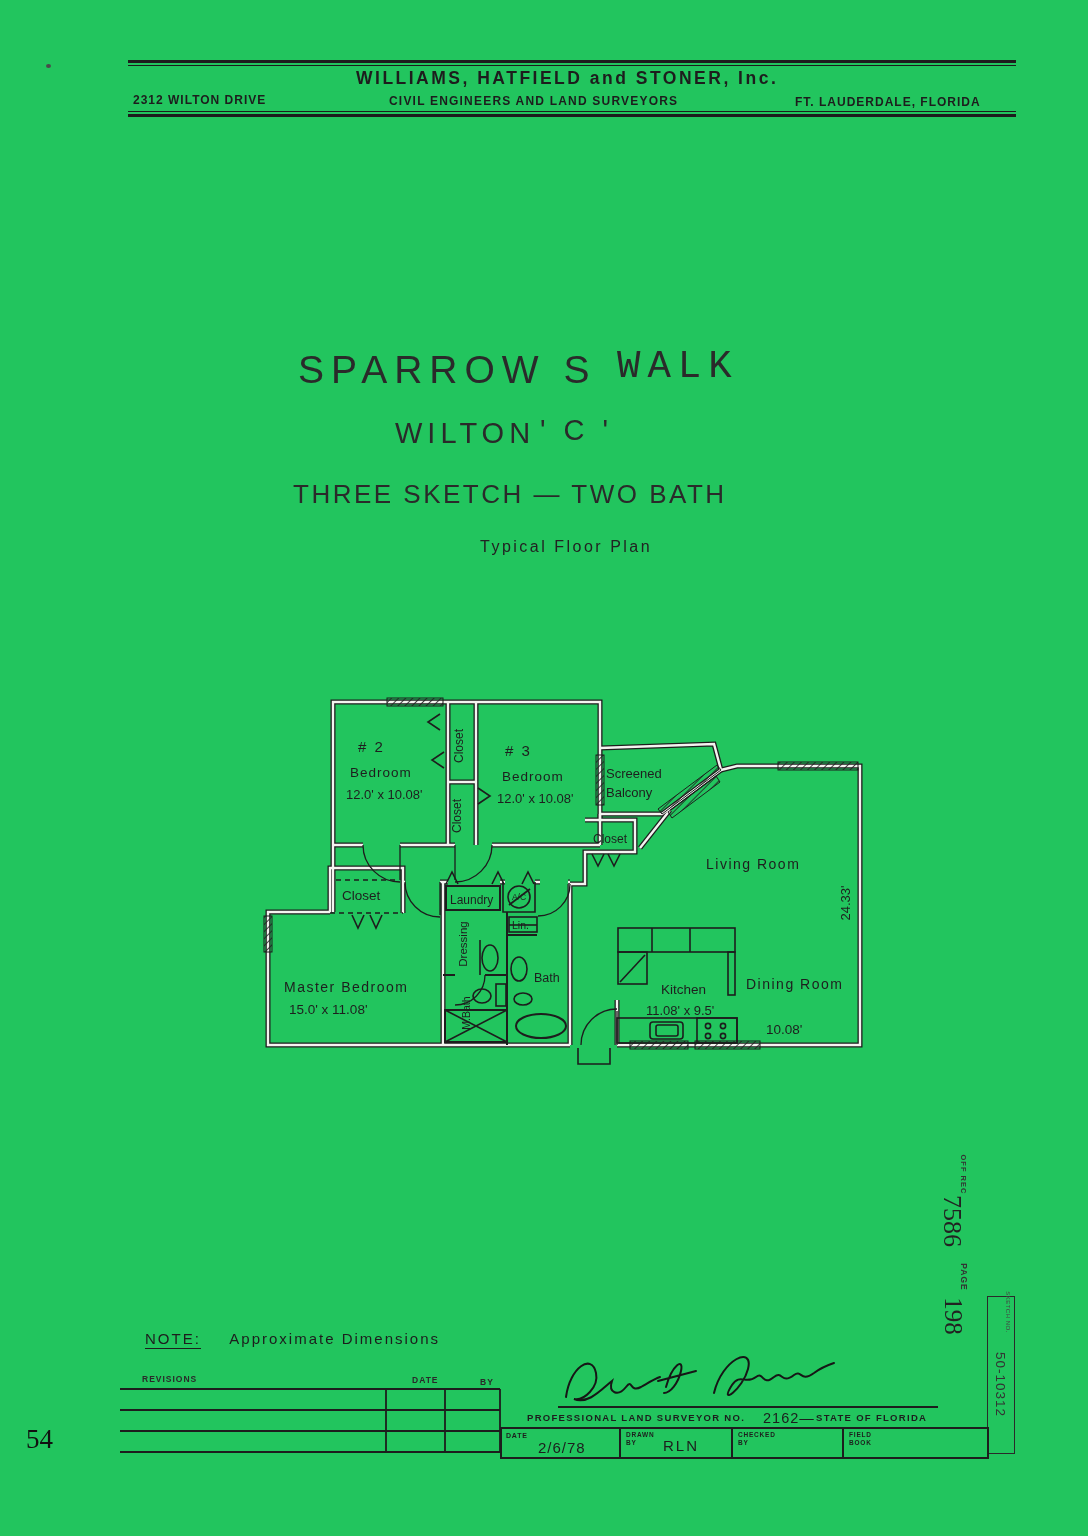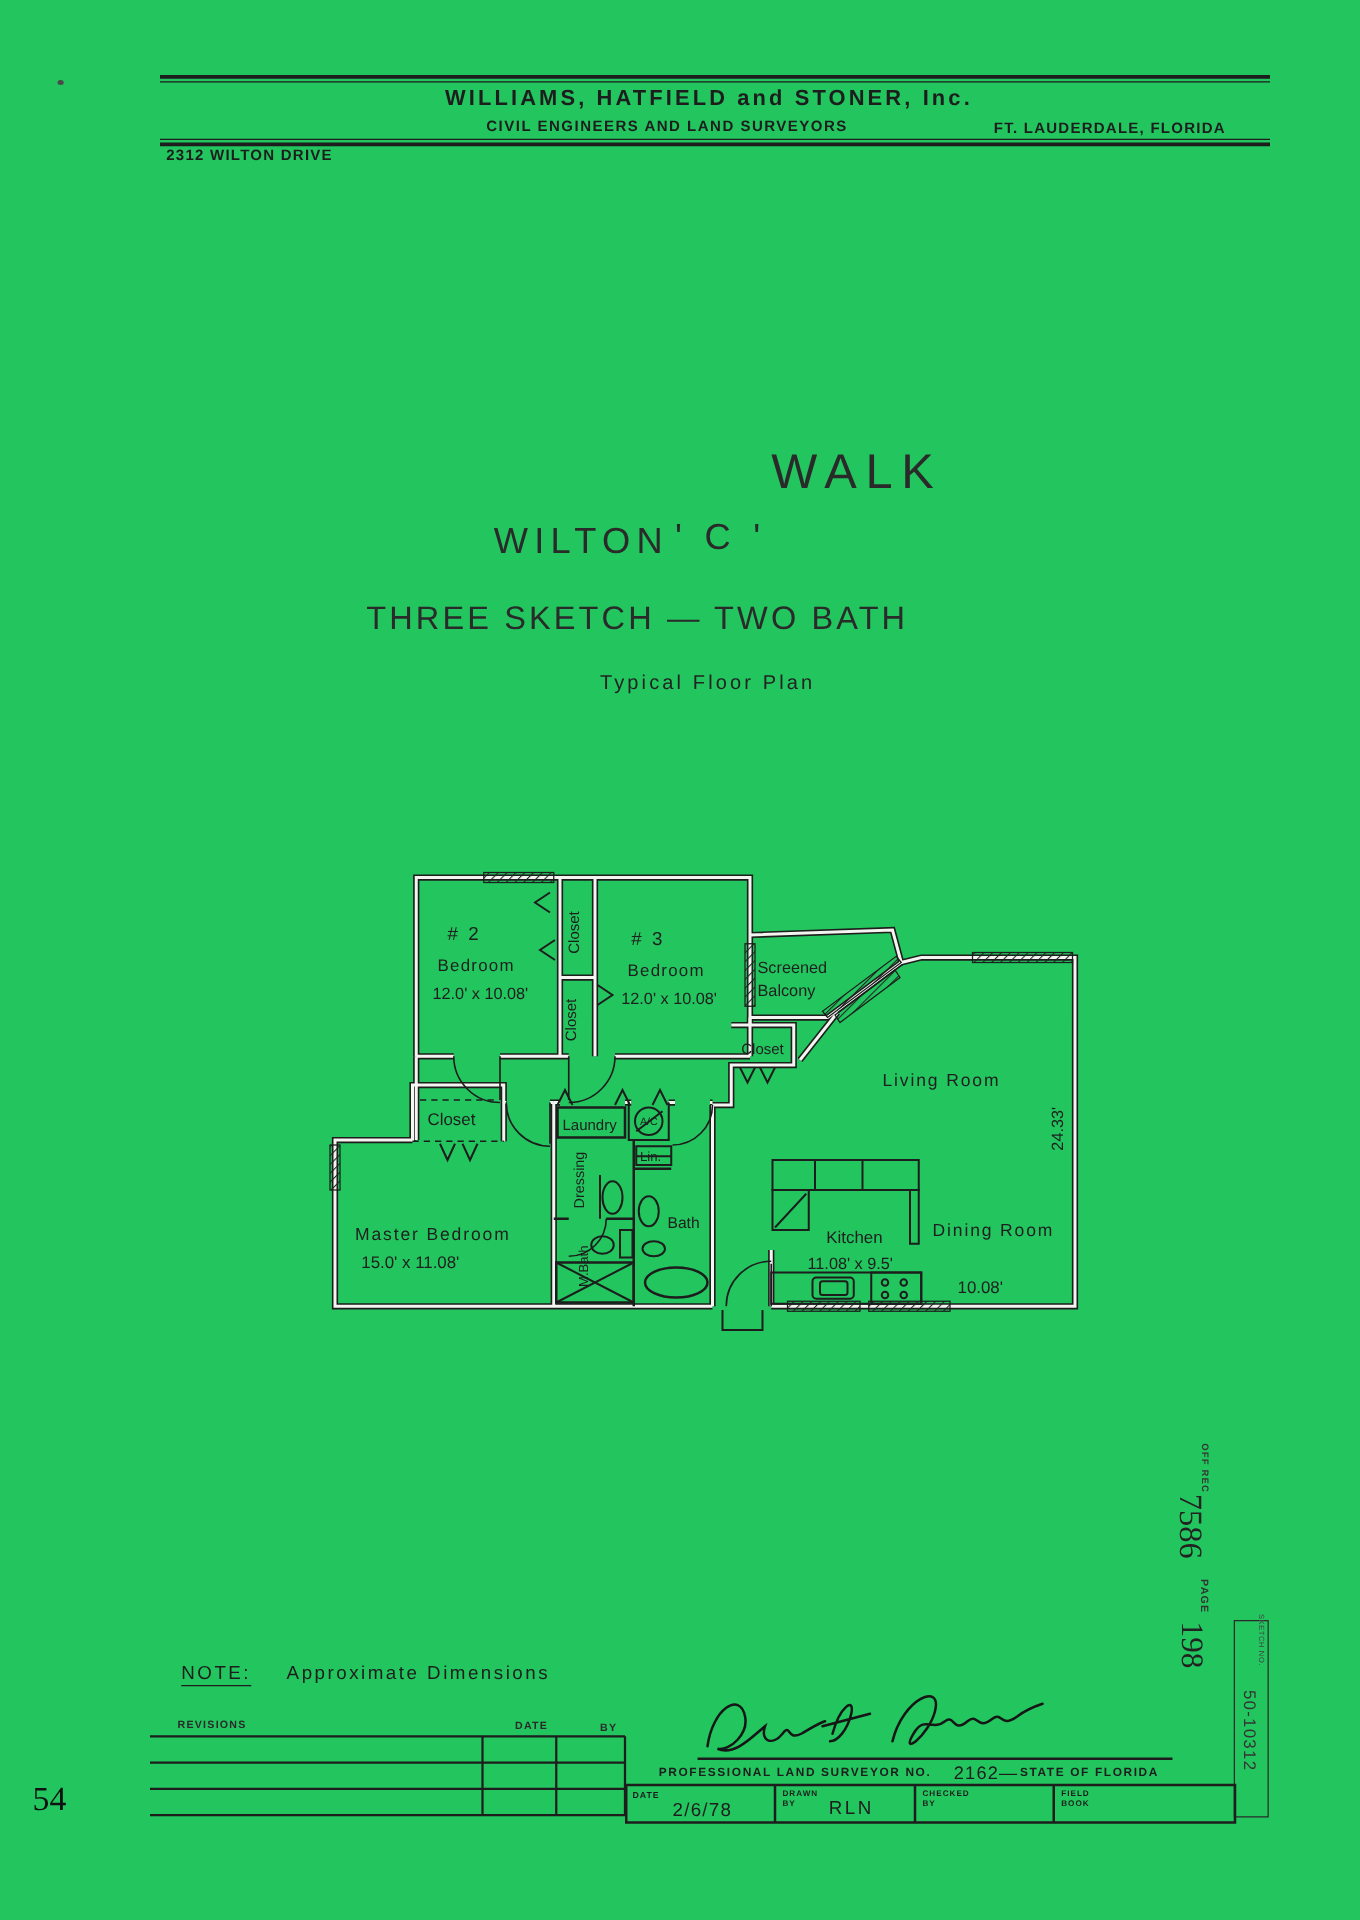--- a/index.html
+++ b/index.html
@@ -46,25 +46,26 @@
 
 <div class="page">
 
   <div class="rule" style="left:128px;top:60px;width:888px;height:2.6px;"></div>
   <div class="rule" style="left:128px;top:65px;width:888px;height:1px;"></div>
   <div class="rule" style="left:128px;top:111px;width:888px;height:1px;"></div>
   <div class="rule" style="left:128px;top:114px;width:888px;height:2.6px;"></div>
   <div class="speck" style="left:46px;top:64px;"></div>
 
   <div class="abs firm" style="left:356px;top:68px;">WILLIAMS, HATFIELD and STONER, Inc.</div>
-  <div class="abs hdr-side" style="left:133px;top:93px;margin-top:24px;">2312 WILTON DRIVE</div>
+  <div class="abs hdr-side" style="left:133px;top:93px;">2312 WILTON DRIVE</div>
   <div class="abs hdr-sub" style="left:389px;top:94px;">CIVIL ENGINEERS AND LAND SURVEYORS</div>
   <div class="abs hdr-side" style="left:795px;top:95px;">FT. LAUDERDALE, FLORIDA</div>
 
-  <div class="abs t-big" style="left:617px;top:356px;">WALK</div>
+  <div class="abs t-big" style="left:298px;top:348px;">SPARROW S</div>
+  <div class="abs t-big" style="left:617px;top:345px;font-family:Liberation Mono, monospace;">WALK</div>
   <div class="abs t-med" style="left:395px;top:417px;">WILTON</div>
   <div class="abs t-med" style="left:540px;top:414px;">' C '</div>
   <div class="abs t-desc" style="left:293px;top:479px;">THREE SKETCH — TWO BATH</div>
   <div class="abs t-small" style="left:480px;top:538px;">Typical Floor Plan</div>
 
   <svg class="plan" viewBox="255 680 625 400" style="left:255px;top:680px;width:625px;height:400px;">
     <defs>
       <pattern id="hatch" width="5" height="5" patternUnits="userSpaceOnUse" patternTransform="rotate(45)">
         <line x1="0" y1="0" x2="0" y2="5" stroke="#222" stroke-width="1.7"></line>
       </pattern>

